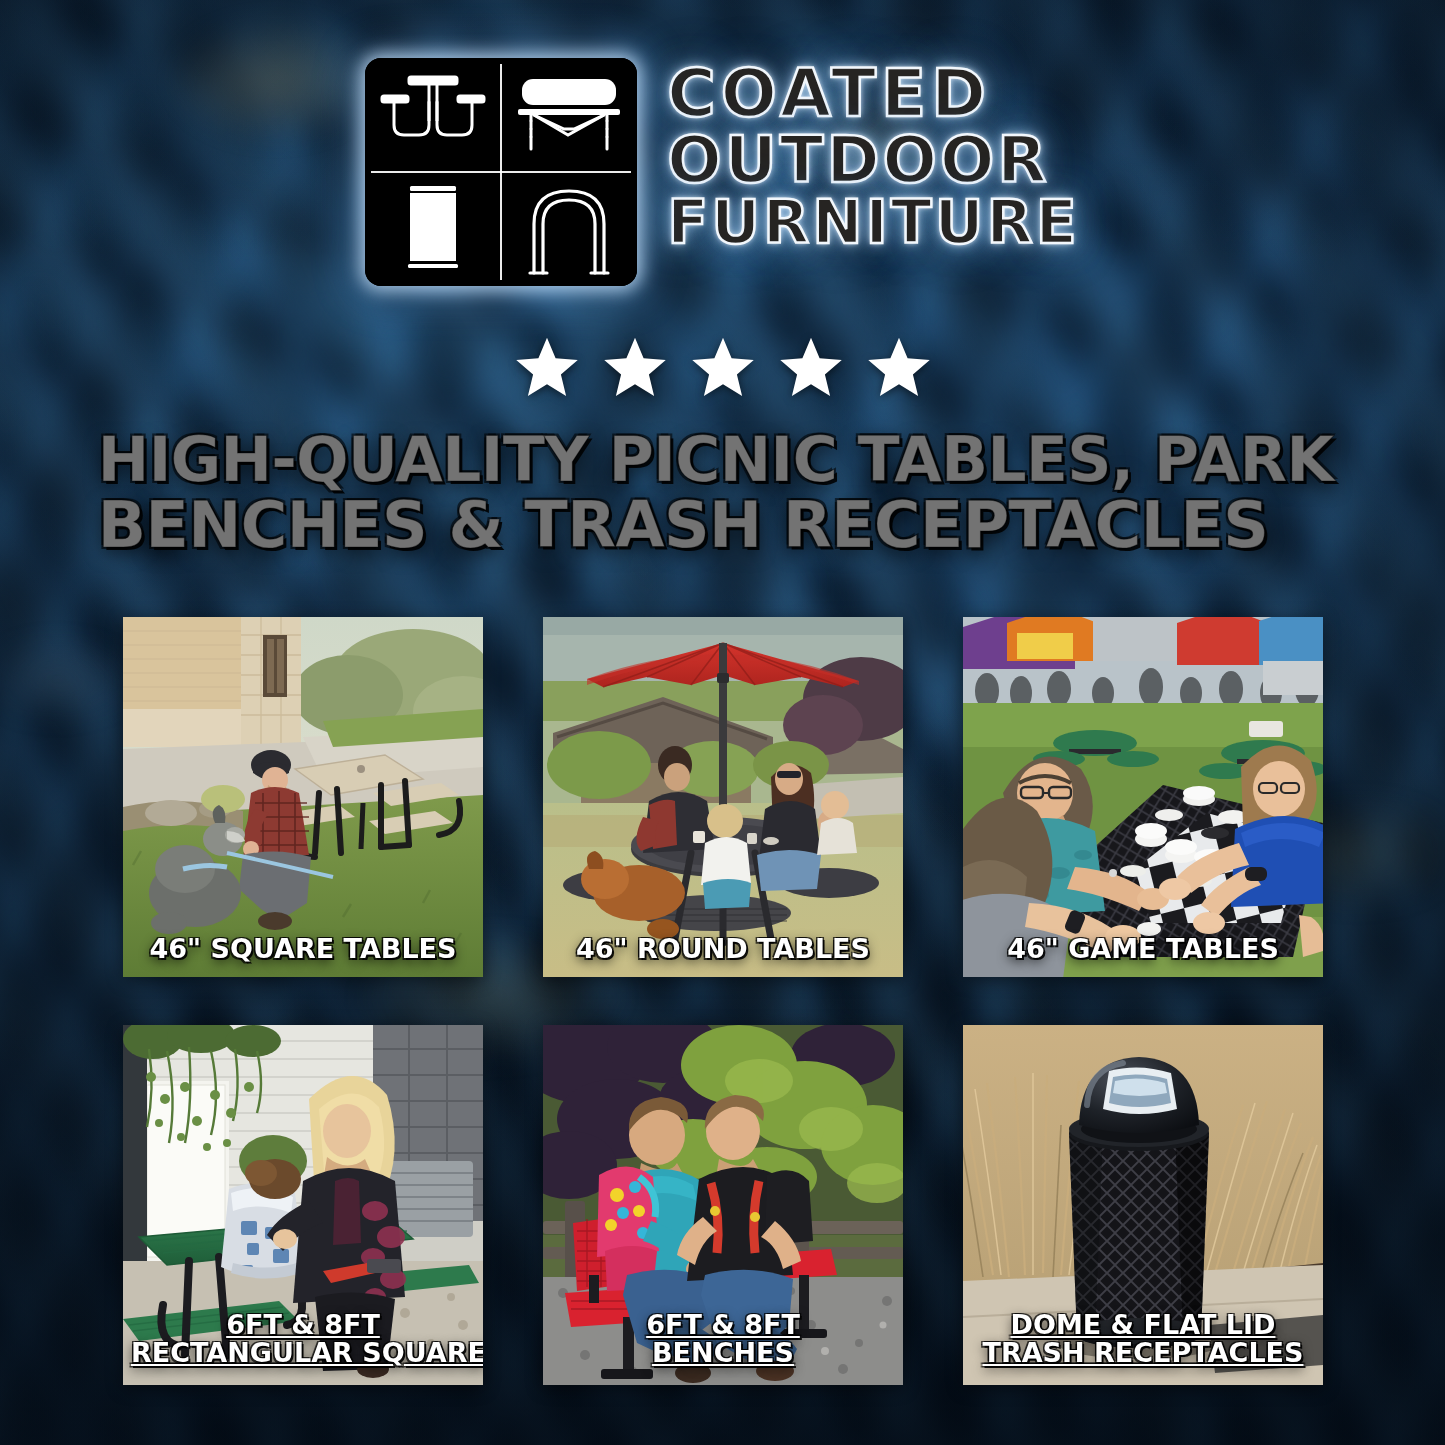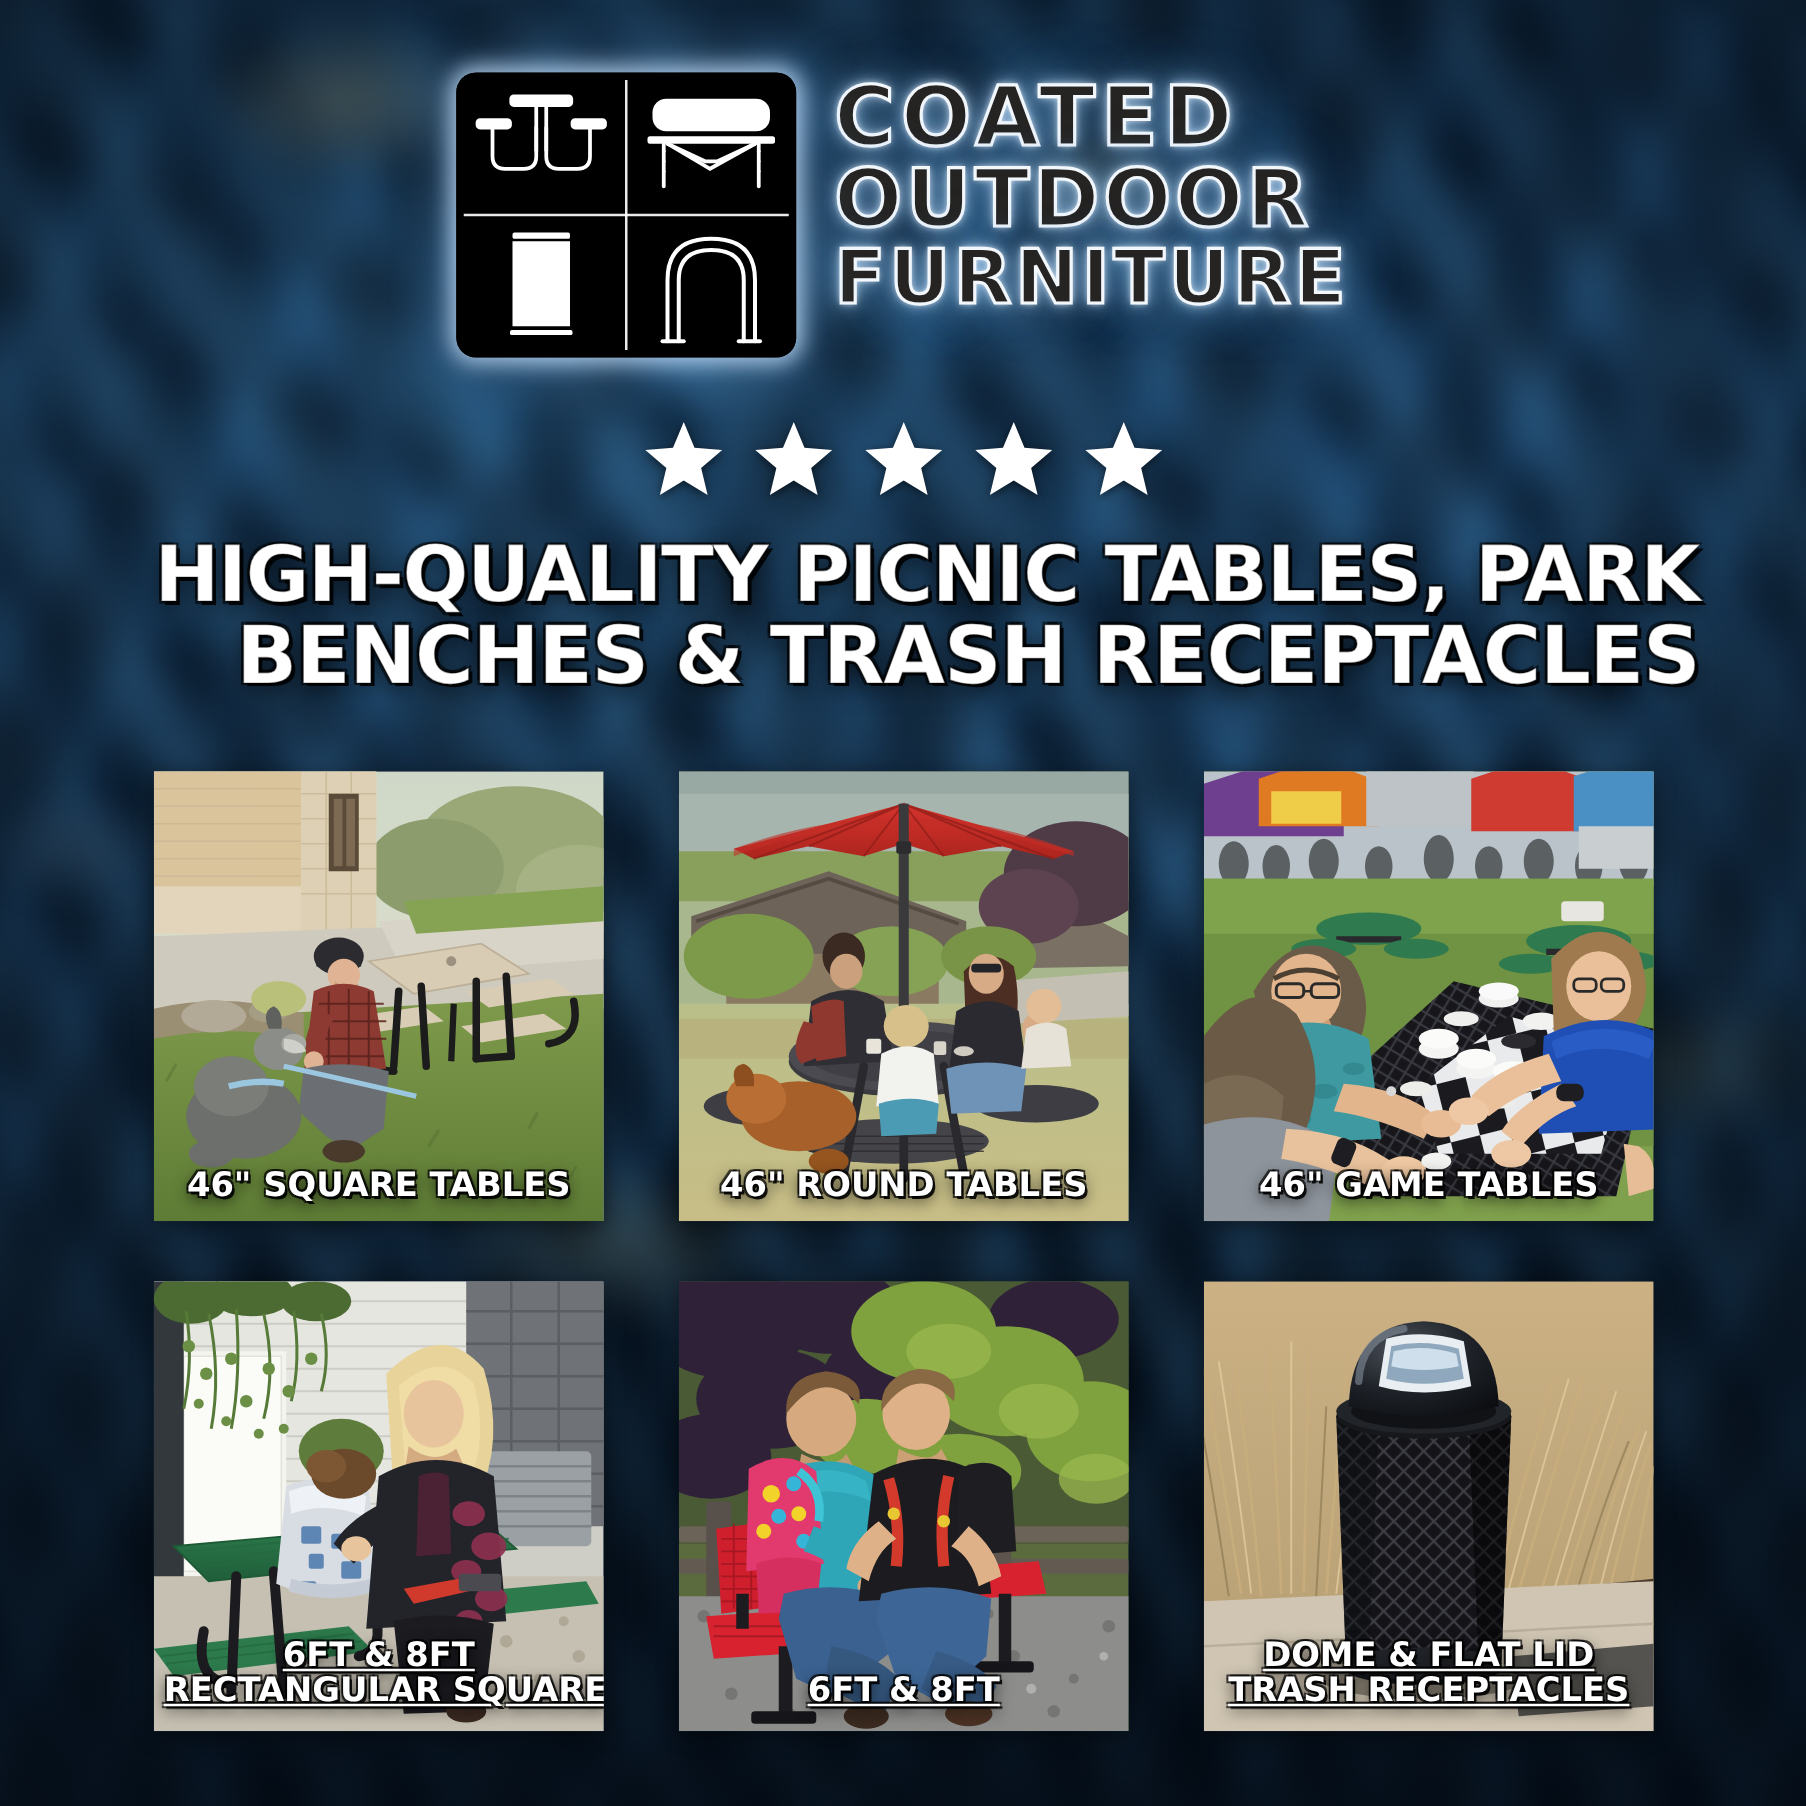--- a/index.html
+++ b/index.html
@@ -147,34 +147,33 @@
     position:absolute; left:0; right:0; top:333px;
     display:flex; justify-content:center; align-items:center; gap:14px;
   }
   .star { display:block; filter:drop-shadow(0 2px 4px rgba(0,0,0,0.55)); }
 
   
   .headline {
     position:absolute; left:50%; top:428px;
     transform:translateX(-50%);
     width:1250px;
-    text-align:right;
+    text-align:left;
     font-family:"DejaVu Sans", sans-serif;
     font-weight:700;
     font-size:62px;
     line-height:1.04;
     letter-spacing:-1px;
-    color:#ffffff;
+    color:#737373;
     text-shadow:
       3px 3px 0 rgba(0,0,0,0.88),
       -2px -2px 0 rgba(0,0,0,0.55),
       2px -2px 0 rgba(0,0,0,0.55),
       -2px 2px 0 rgba(0,0,0,0.55),
       0 6px 18px rgba(0,0,0,0.65);
-    margin-left: 12px;
     -webkit-text-stroke:1px rgba(0,0,0,0.35);
   }
   .headline .hl-line { display:block; white-space:nowrap; }
   .headline .hl-line.l1 { font-size:62px; }
   .headline .hl-line.l2 { font-size:64px; }
 
   
   .grid {
     position:absolute;
     left:123px; top:617px;
@@ -977,20 +976,21 @@
               <path d="M232 196 q22 18 26 40 l-18 8 q-6 -24 -22 -32z" fill="#dfb189"></path>
 
               <path d="M162 250 q46 -12 88 4 l-4 46 -40 36 -32 -18 -16 -48z" fill="#3d6696"></path>
               <path d="M206 296 q34 8 48 28 l-14 28 -46 -26z" fill="#375b85"></path>
               <ellipse cx="232" cy="346" rx="19" ry="10" fill="#4a3224"></ellipse>
             </g>
           </svg>
         </div>
         <div class="caption">
           <span class="cap-line">6FT &amp; 8FT</span>
+          <span class="cap-line">BENCHES</span>
         </div>
       </div>
 
       <div class="tile two-line">
         <div class="photo">
           <svg viewBox="0 0 360 360" preserveAspectRatio="xMidYMid slice">
             <defs>
               <linearGradient id="p6grass" x1="0" y1="0" x2="0" y2="1">
                 <stop offset="0" stop-color="#cbb184"></stop>
                   <stop offset="1" stop-color="#b49d72"></stop>

